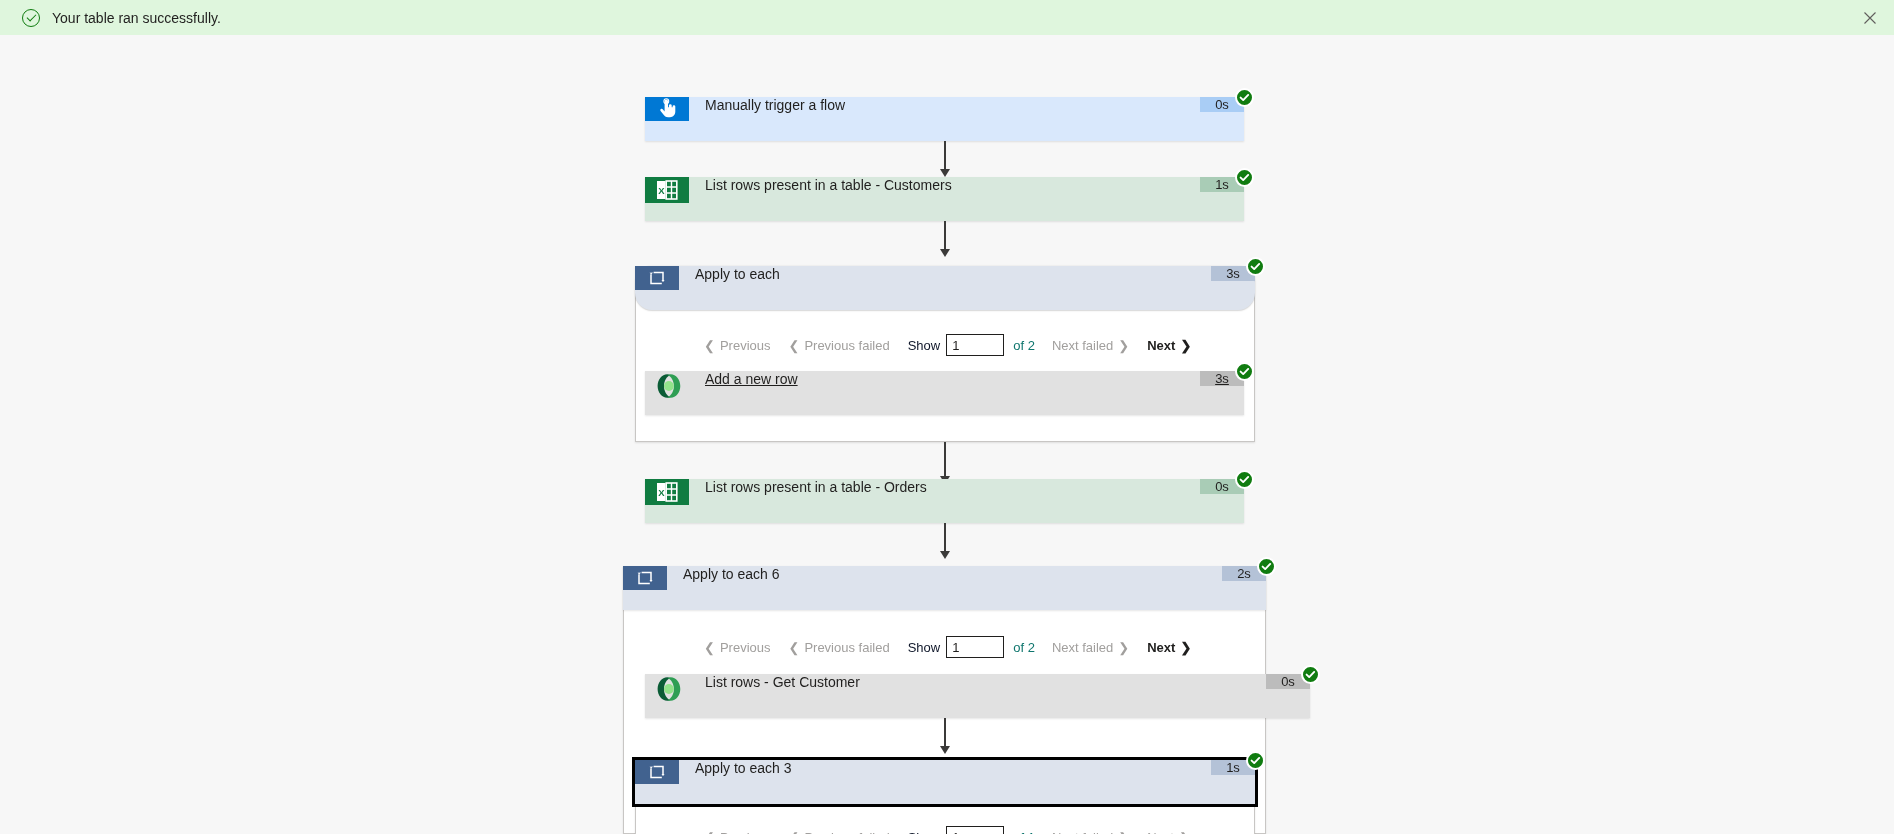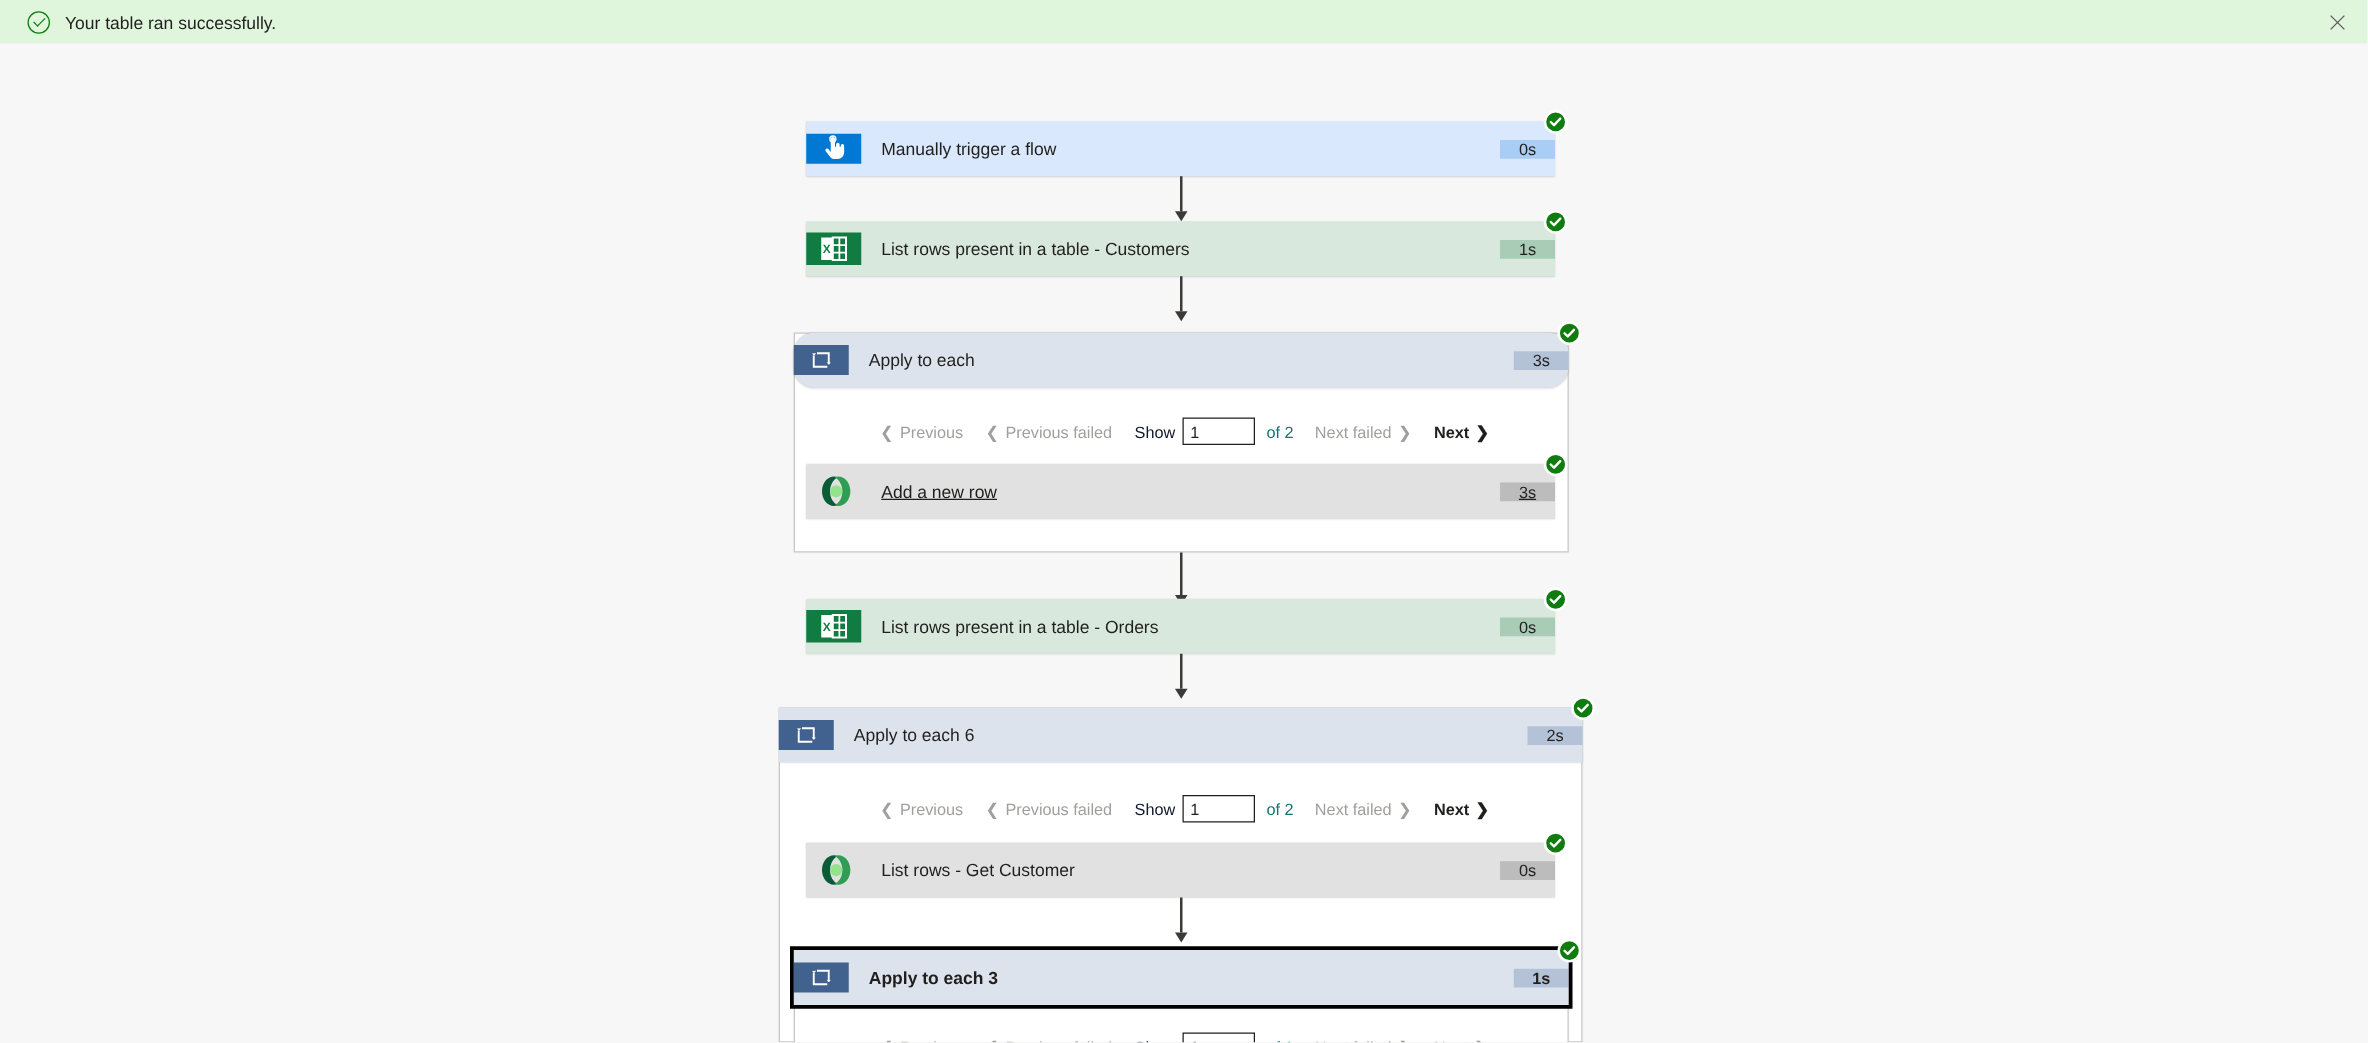--- a/index.html
+++ b/index.html
@@ -65,21 +65,21 @@
     height: 799px;
     background: #f7f7f7;
     overflow: hidden;
   }
 
   
   .card {
     position: absolute;
     height: 44px;
     display: flex;
-    align-items: center;
+    align-items: flex-start;
     box-shadow: 0 0.6px 1.8px rgba(0,0,0,0.10), 0 0.3px 0.9px rgba(0,0,0,0.07);
   }
   .card-icon {
     width: 44px;
     flex: 0 0 44px;
     display: flex;
     align-items: center;
     justify-content: center;
   }
   .card-title {
@@ -128,21 +128,21 @@
   .t-excel .card-dur  { background: #a9ccb6; }
 
   .t-loop          { background: #dde3ed; }
   .t-loop .card-icon  { background: #41628f; }
   .t-loop .card-dur   { background: #b4c2d7; }
 
   .t-dataverse     { background: #e1e1e1; }
   .t-dataverse .card-icon { background: #e1e1e1; }
   .t-dataverse .card-dur  { background: #bcbcbc; }
 
-  .focused { outline: 3px solid #000000; outline-offset: 0px; z-index: 7; font-weight: bold; }
+  .focused { outline: 3px solid #000000; outline-offset: 0px; z-index: 7; }
 
   
   .scope {
     position: absolute;
     background: #ffffff;
     border: 1px solid #c8c6c4;
     box-shadow: 0 0.6px 1.8px rgba(0,0,0,0.10);
   }
 
   
@@ -379,21 +379,21 @@
     <span class="pager-btn disabled">
       <span>Next failed</span>
       <span class="chev">❯</span>
     </span>
     <span class="pager-btn enabled">
       <span>Next</span>
       <span class="chev">❯</span>
     </span>
   </div>
 
-  <div class="card t-dataverse" style="left:645px; top:639px; width:599px;">
+  <div class="card t-dataverse" style="left:645px; top:639px; width:665px;">
     <div class="card-icon">
       <svg class="ic" width="30" height="30" viewBox="0 0 30 30" aria-hidden="true">
         <path d="M15.2 3.2c-5.3 0-9.6 5.3-9.6 11.8S9.9 26.8 15.2 26.8c1.1 0 2.1-.24 3-.67-3.6-1.5-6.2-6-6.2-11.1s2.6-9.6 6.2-11.1c-.9-.43-1.9-.67-3-.67z" fill="#0b5c36"></path>
         <path d="M18.7 3.2c5.3 0 9.6 5.3 9.6 11.8s-4.3 11.8-9.6 11.8c-1.1 0-2.1-.24-3-.67 3.6-1.5 6.2-6 6.2-11.1s-2.6-9.6-6.2-11.1c.9-.43 1.9-.67 3-.67z" fill="#2f9e54"></path>
         <circle cx="16.9" cy="15" r="4.9" fill="#92e38b"></circle>
       </svg>
     </div>
     <div class="card-title">List rows - Get Customer</div>
     <div class="card-dur">0s</div>
     <div class="badge">

